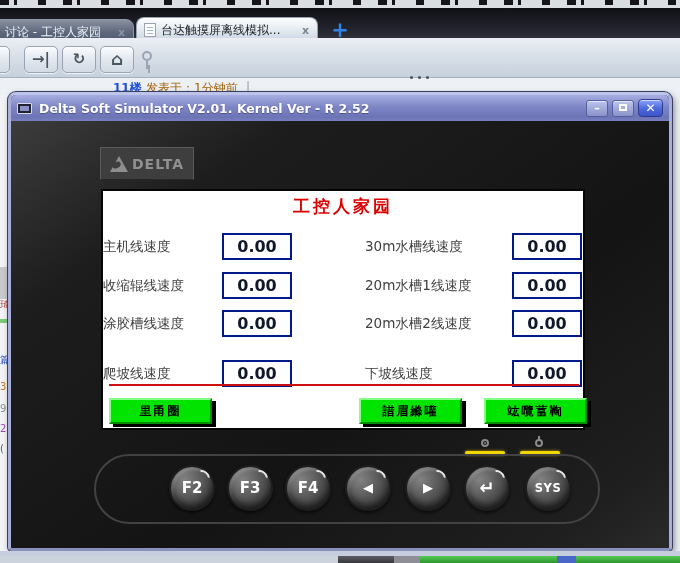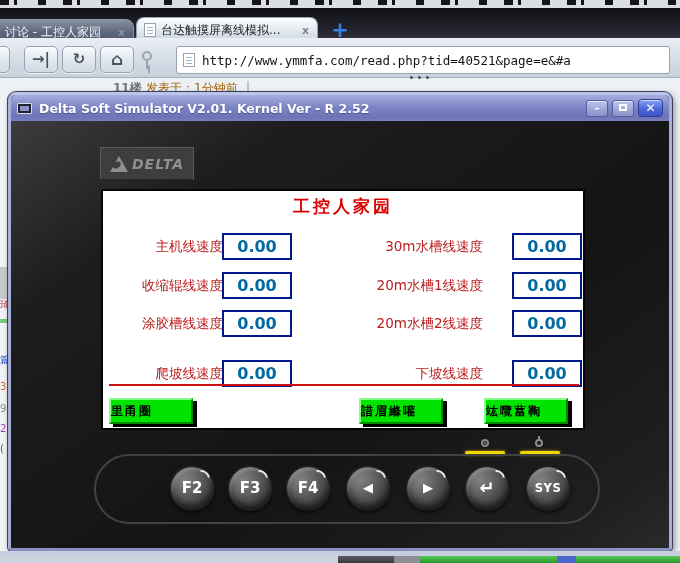--- a/index.html
+++ b/index.html
@@ -38,21 +38,21 @@
   .grip-dots i { display:inline-block; width:3px; height:3px; border-radius:50%; background:#4a5260; margin-right:5px; vertical-align:top; }
   .addr { position:absolute; left:176px; top:8px; width:494px; height:28px; background:#fff; border:1px solid #98a4b2;
     border-radius:3px; display:flex; align-items:center; padding-left:6px; }
   .addr .page-ico { margin-right:7px; }
   .addr-url { font-family:"DejaVu Sans Mono", monospace; font-size:12.5px; color:#101418; white-space:nowrap; overflow:hidden; border:none; outline:none; background:transparent; width:440px; }
   .key-ico { position:absolute; left:142px; top:13px; width:10px; height:10px; border:2px solid #9aa4b2; border-radius:50%; }
   .key-ico::after { content:""; position:absolute; left:2px; top:8px; width:2px; height:8px; background:#9aa4b2; box-shadow:2px 4px 0 -0px #9aa4b2; }
 
   
   .pagestrip { position:absolute; left:0; top:79px; width:680px; height:16px; background:#edf0f5; font-size:12px; white-space:nowrap; }
-  .post-no { position:absolute; left:113px; top:1px; font-weight:bold; color:#737373; }
+  .post-no { position:absolute; left:113px; top:1px; font-weight:bold; color:#1d4ed8; }
   .post-meta { position:absolute; left:146px; top:1px; color:#a16207; }
   .post-sep { position:absolute; left:246px; top:1px; color:#9aa0a8; }
   .edit-link { position:absolute; left:256px; top:11px; color:#1c39c8; font-weight:bold; text-decoration:underline; }
 
   
   .left-sliver { position:absolute; left:0; top:95px; width:8px; height:456px; background:#f2f3f6; overflow:hidden; font-size:10px; }
   .left-sliver .blob { position:absolute; left:0; top:172px; width:8px; height:32px; background:#c9c9cd; }
   .left-sliver span { position:absolute; left:0; }
   .f1 { top:203px; color:#b04848; } .fbar { position:absolute; left:0; top:224px; width:7px; height:4px; background:#7cc87c; }
   .f2 { top:258px; color:#2a50c8; } .f3 { top:286px; color:#c87828; }
@@ -76,38 +76,38 @@
     background:linear-gradient(180deg,#8aa2f6,#4c68da 55%,#3c54c8); font-size:12px; line-height:16px; }
 
   .sim-body { position:relative; height:427px; border-radius:0 0 3px 3px; overflow:hidden;
     background:linear-gradient(145deg,#3c3c3c,#1d1d1d 22%,#141414 60%,#1f1f1f 90%,#2a2a2a); }
 
   
   .logo-plate { position:absolute; left:89px; top:26px; width:94px; height:33px; background:#3e3e3e;
     border:1px solid #5a5a5a; border-bottom-color:#262626; display:flex; align-items:center; justify-content:center; }
   .logo-tri { width:0; height:0; border-left:9px solid transparent; border-right:9px solid transparent; border-bottom:16px solid #8e8e8e; position:relative; margin-right:4px; }
   .logo-tri i { position:absolute; left:-7px; top:6px; width:9px; height:6px; background:#3e3e3e; border-radius:50%; transform:rotate(-28deg); }
-  .logo-text { color:#909090; font-size:14px; font-weight:bold; letter-spacing:1px;font-style:italic; }
+  .logo-text { color:#909090; font-size:14px; font-weight:bold; letter-spacing:1px; }
 
   
   .screen { position:absolute; left:90px; top:68px; width:484px; height:241px; background:#fff; border:2px solid #050505; }
   .scr-title { position:absolute; left:0; top:4px; width:100%; text-align:center; color:#dd0000; font-size:17px; font-weight:bold; letter-spacing:3px; }
   .srow { position:absolute; left:0; width:100%; height:27px; }
   .r1{top:42px} .r2{top:81px} .r3{top:119px} .r4{top:169px}
-  .slabel { position:absolute; color:#b91c1c; font-size:13.5px; line-height:27px; text-align:right; white-space:nowrap; }
+  .slabel { position:absolute; color:#404040; font-size:13.5px; line-height:27px; text-align:left; white-space:nowrap; }
   .slabel.l { left:0px; width:120px; }
   .slabel.r { left:262px; width:118px; }
-  .sval { position:absolute; width:70px; height:27px; border:2px solid #001a8c; background:#fff; color:#0369a1;
+  .sval { position:absolute; width:70px; height:27px; border:2px solid #001a8c; background:#fff; color:#0f172a;
     font-size:16px; font-weight:bold; text-align:center; line-height:23px; }
   .sval.l { left:119px; }
   .sval.r { left:409px; }
   .redline { position:absolute; left:6px; top:193px; width:470px; height:2px; background:#cc1010; }
-  .gbtn { position:absolute; top:207px; width:84px; height:26px; background:#00e400; color:#000;
+  .gbtn { position:absolute; top:207px; width:103px; height:26px; background:#00e400; color:#000;
     border-top:2px solid #86ff86; border-left:2px solid #86ff86; border-right:2px solid #008a00; border-bottom:2px solid #008a00;
-    box-shadow:4px 3px 0 #000; font-size:12px; font-weight:bold; letter-spacing:2px; line-height:22px; white-space:nowrap; overflow:hidden; }
+    box-shadow:4px 3px 0 #000; font-size:12px; font-weight:bold; letter-spacing:2px; text-align:center; line-height:22px; white-space:nowrap; overflow:hidden; }
   .g1{left:6px} .g2{left:131px} .g3{left:256px} .g4{left:381px}
 
   
   .keyplate { position:absolute; left:83px; top:333px; width:506px; height:70px; border:2px solid #424242; border-radius:36px; }
   .pkey { position:absolute; top:344px; width:46px; height:46px; border-radius:50%;
     background:radial-gradient(circle at 32% 30%, #828282, #585858 45%, #3b3b3b 75%, #2d2d2d);
     border:2px solid #1e1e1e; color:#fff; font-size:15px; font-weight:bold; text-align:center; line-height:42px;
     box-shadow:inset 0 -4px 6px rgba(0,0,0,.55), inset 2px 3px 3px rgba(255,255,255,.22), 0 2px 3px rgba(0,0,0,.6); }
   .pkey::after { content:""; position:absolute; right:3px; top:3px; width:13px; height:13px; border-radius:50%;
     border:2px solid transparent; border-top-color:rgba(255,255,255,.85); transform:rotate(38deg); }
@@ -150,24 +150,20 @@
     <div class="newtab">+</div>
   </div>
 
   <div class="toolbar">
     <div class="tool-btn" style="left:-24px;">›</div>
     <div class="tool-btn" style="left:24px;"><span>→|</span></div>
     <div class="tool-btn" style="left:62px;"><span>↻</span></div>
     <div class="tool-btn" style="left:100px; font-size:17px;"><span>⌂</span></div>
     <span class="key-ico"></span>
     <div class="grip-dots"><i></i><i></i><i></i></div>
-    <div class="addr">
-      <span class="page-ico"></span>
-      <span class="addr-url">http://www.ymmfa.com/read.php?tid=40521&amp;page=e&amp;#a</span>
-    </div>
   </div>
 
   <div class="pagestrip">
     <span class="post-no">11楼</span>
     <span class="post-meta">发表于：1分钟前</span>
     <span class="post-sep">|</span>
     <span class="edit-link">修改内容</span>
   </div>
 
   <div class="left-sliver">

